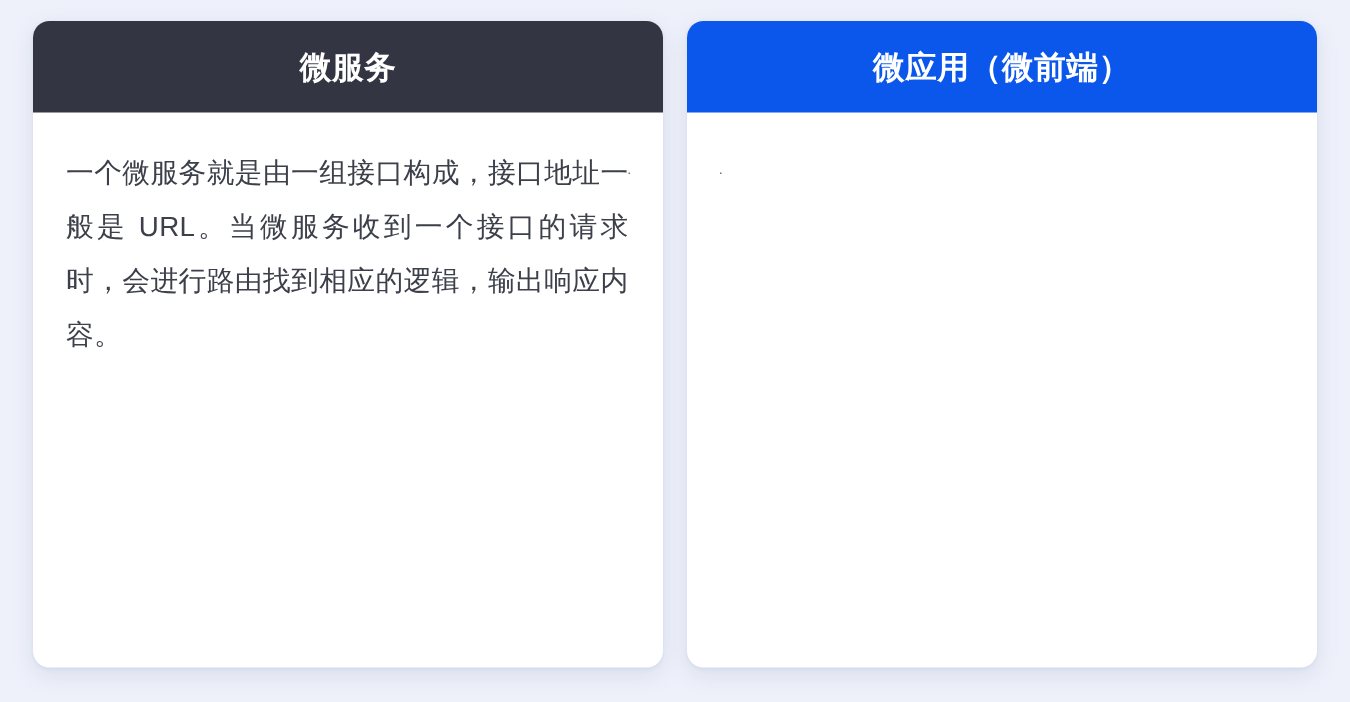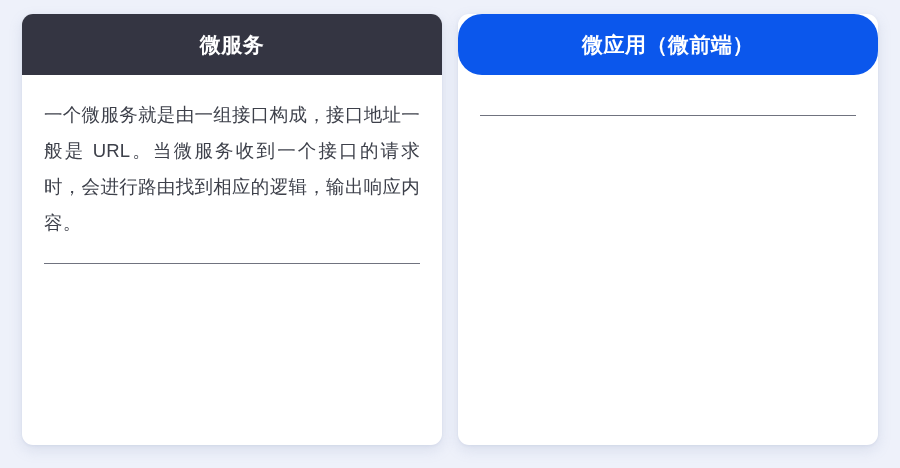--- a/index.html
+++ b/index.html
@@ -50,29 +50,27 @@
     font-weight: bold;
     letter-spacing: 0.5px;
   }
 
   .card-header.dark {
     background: #343542;
   }
 
   .card-header.blue {
     background: #0b57ec;
-    border-radius: 24px;
   }
 
   .card-body {
     flex: 1 1 auto;
     box-sizing: border-box;
     padding: 18px 22px 20px 22px;
     display: flex;
-    flex-direction: column;
   }
 
   .para {
     font-size: 18.5px;
     line-height: 36px;
     color: #3d404a;
     letter-spacing: 0.2px;
     text-align: justify;
     text-justify: inter-ideograph;
     margin: 0;

